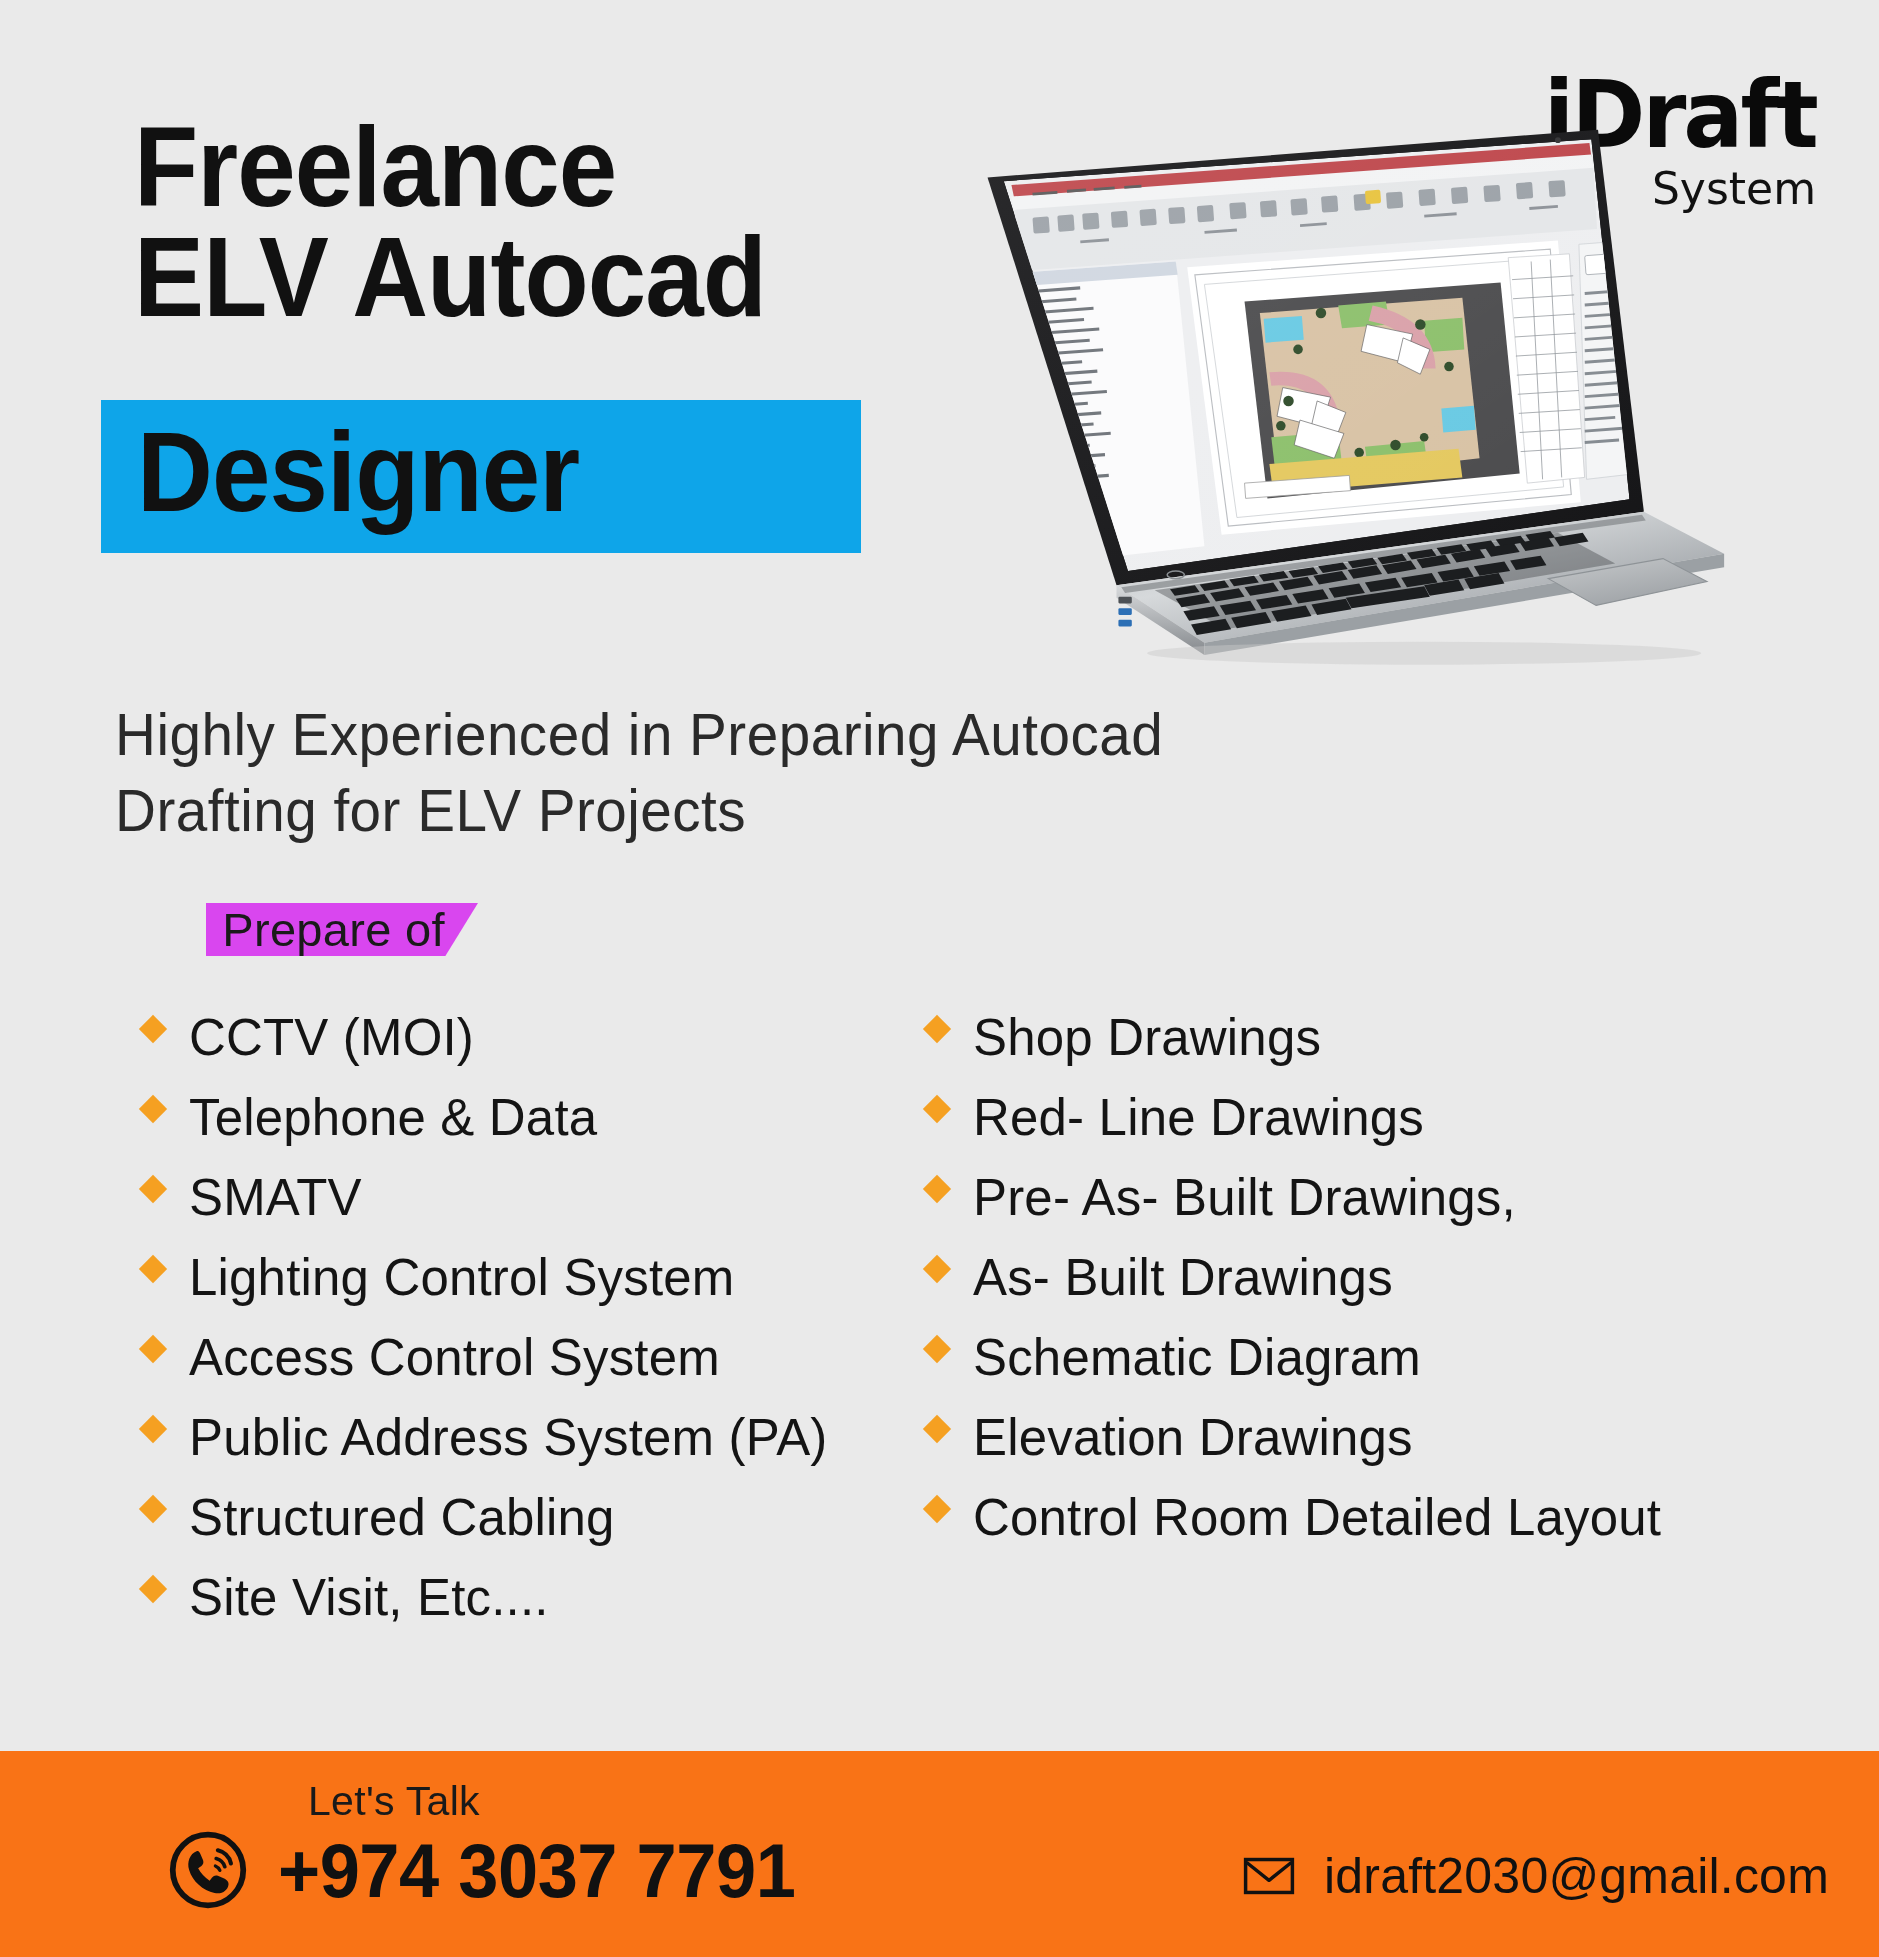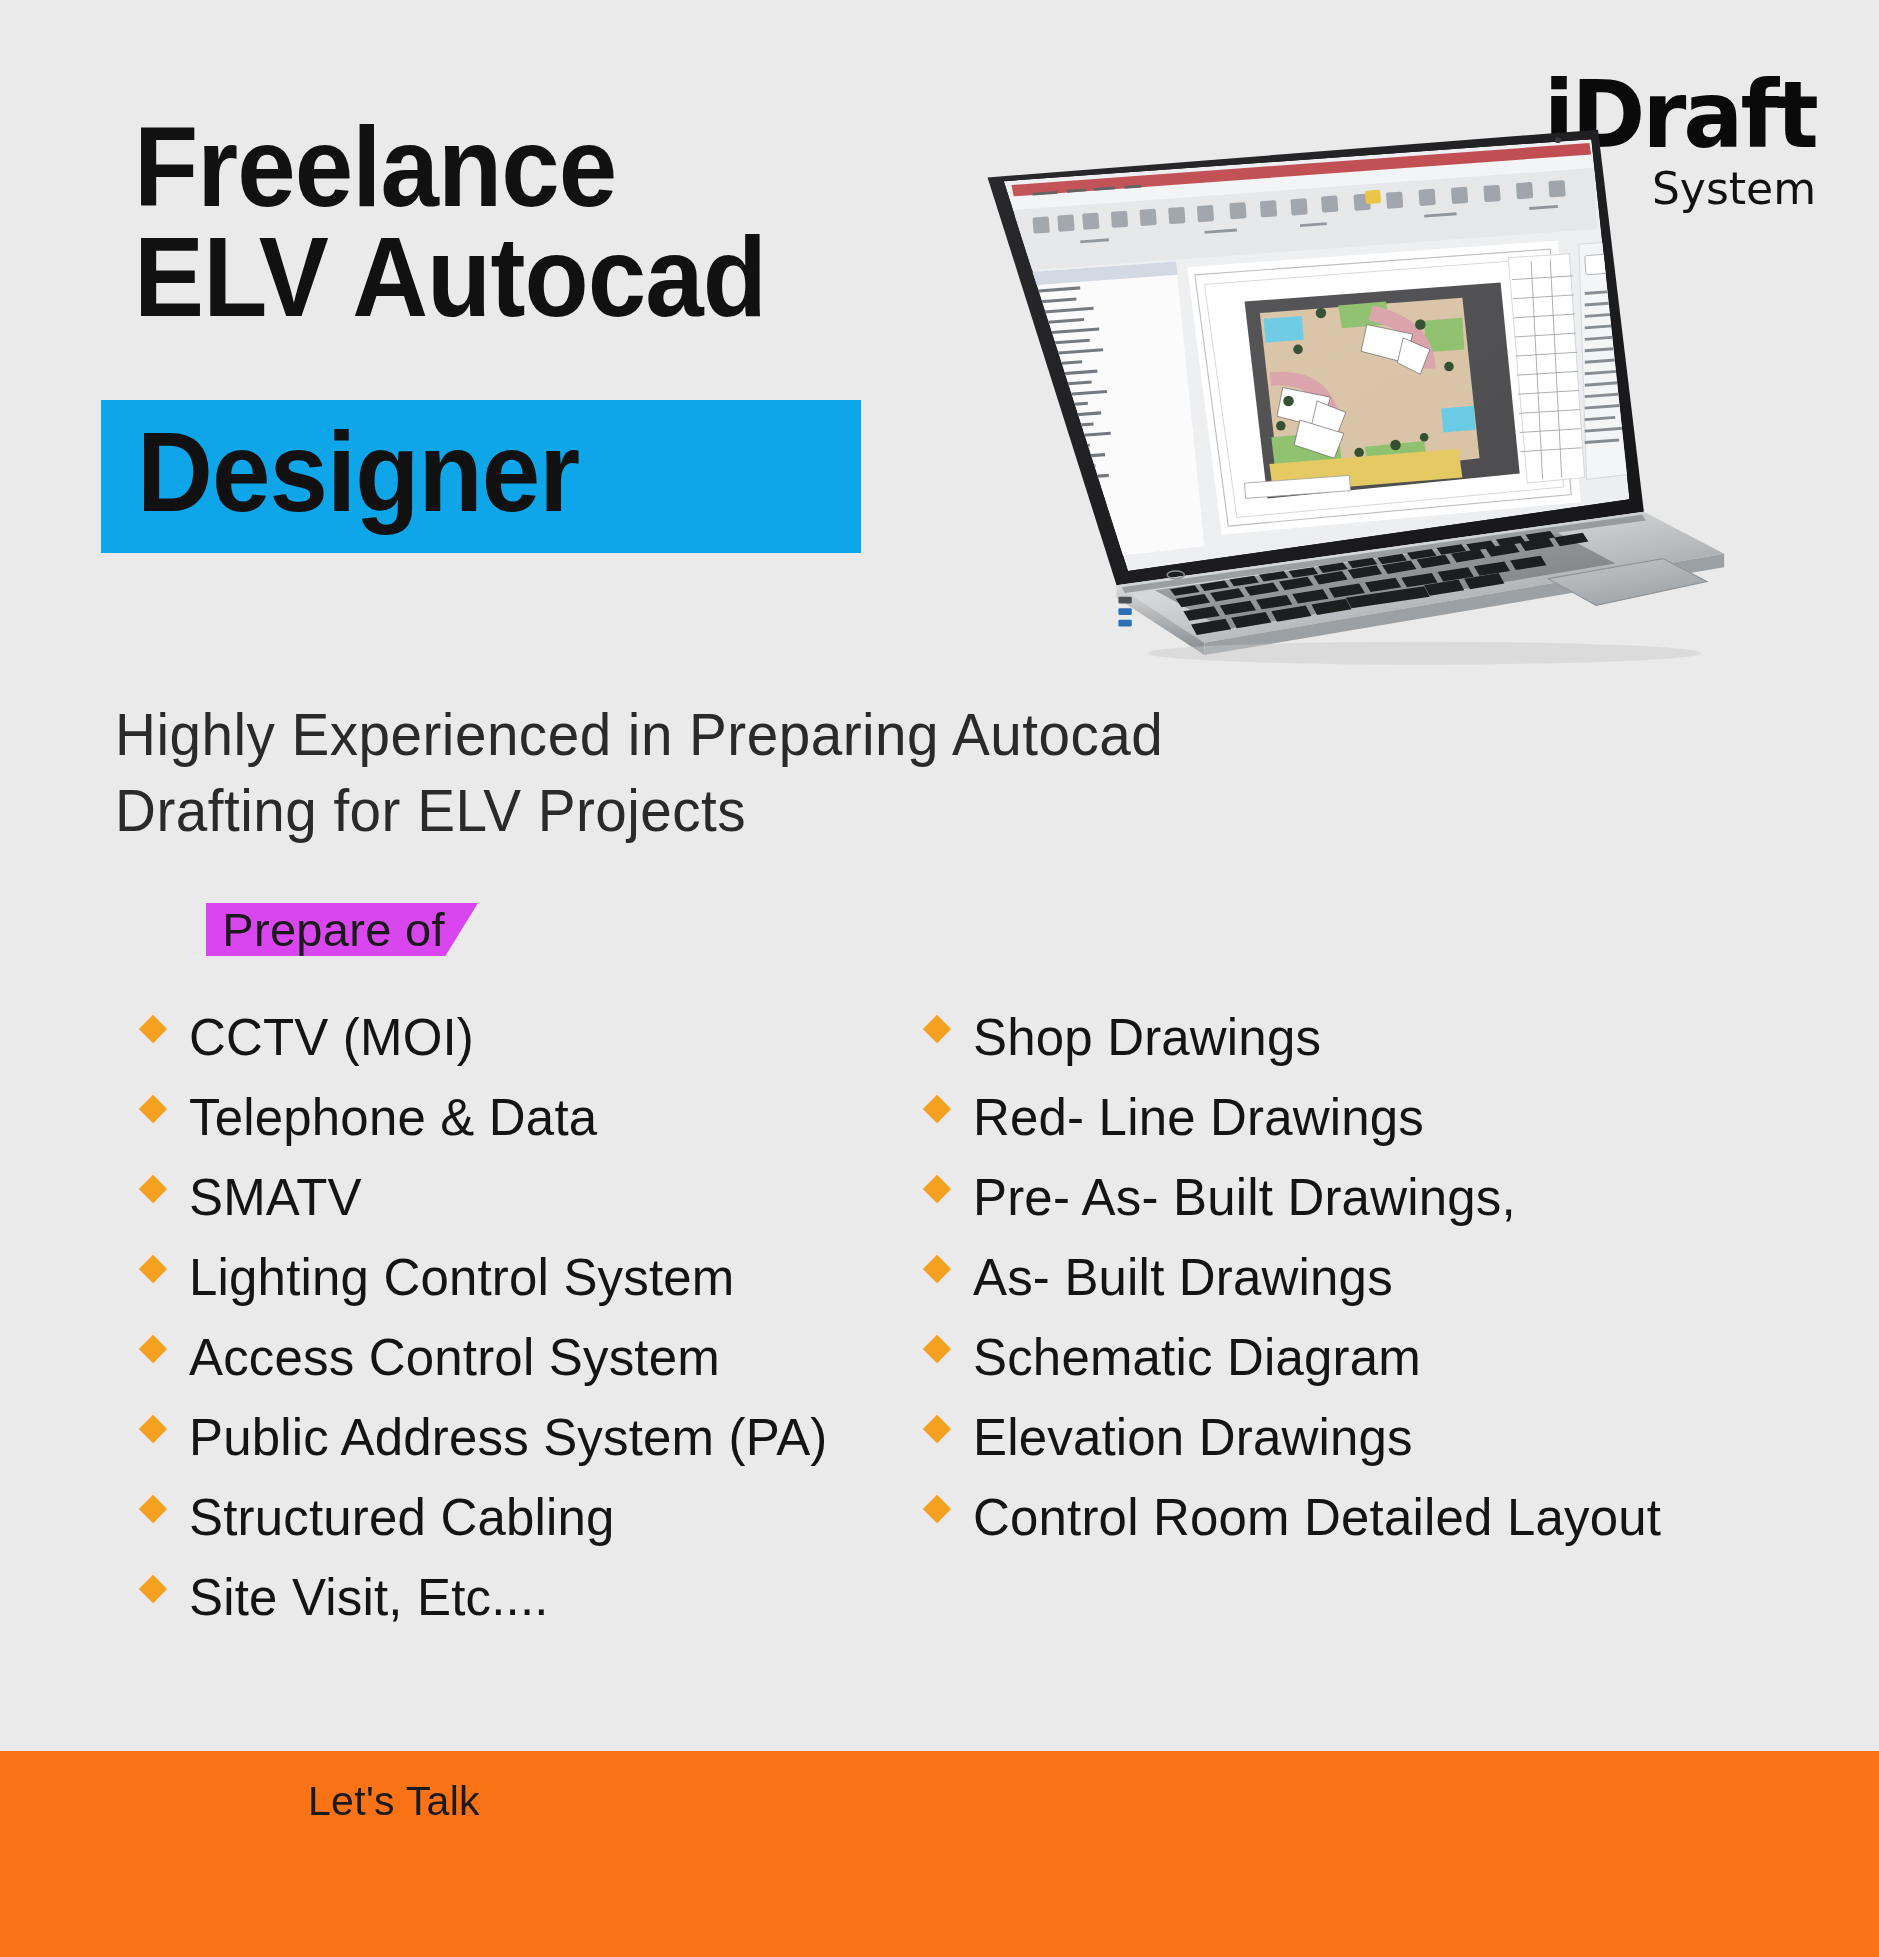--- a/index.html
+++ b/index.html
@@ -481,19 +481,36 @@
         <span class="diamond"></span>
         <span class="li-text">Control Room Detailed Layout</span>
       </div>
     </div>
   </div>
 
   <div class="footer">
 
     <div class="contact-phone">
       <div class="lets-talk">Let's Talk</div>
+      <div class="phone-row">
+        <svg class="phone-icon" viewBox="0 0 100 100" xmlns="http://www.w3.org/2000/svg">
+          <circle cx="50" cy="50" r="43" fill="none" stroke="#111" stroke-width="7"></circle>
+          <path d="M36 27 C28 30 24 40 27 50 C31 64 44 75 58 78 C67 80 74 75 75 68 C75.5 64 73 62 69 60 L62 57 C59 56 57 57 55 59 L52 63 C46 59 41 54 38 48 L42 45 C44 43 45 41 44 38 L41 31 C39.5 27.5 38.5 26 36 27 Z" fill="#111"></path>
+          <path d="M62 26 C70 28 76 34 78 42" fill="none" stroke="#111" stroke-width="5" stroke-linecap="round"></path>
+          <path d="M60 36 C65 37.5 69 41 70.5 46" fill="none" stroke="#111" stroke-width="4.5" stroke-linecap="round"></path>
+          <path d="M59 45 C61.5 46 63.5 48 64.5 50.5" fill="none" stroke="#111" stroke-width="4" stroke-linecap="round"></path>
+        </svg>
+        <span class="phone-number">+974 3037 7791</span>
+      </div>
     </div>
 
+    <div class="contact-email">
+      <svg class="mail-icon" viewBox="0 0 60 46" xmlns="http://www.w3.org/2000/svg">
+        <rect x="3" y="4" width="54" height="38" fill="none" stroke="#111" stroke-width="4"></rect>
+        <polyline points="5,8 30,28 55,8" fill="none" stroke="#111" stroke-width="4" stroke-linecap="round" stroke-linejoin="round"></polyline>
+      </svg>
+      <span class="email-text">idraft2030@gmail.com</span>
+    </div>
 
   </div>
 
 </div>
 
 
 </body></html>

